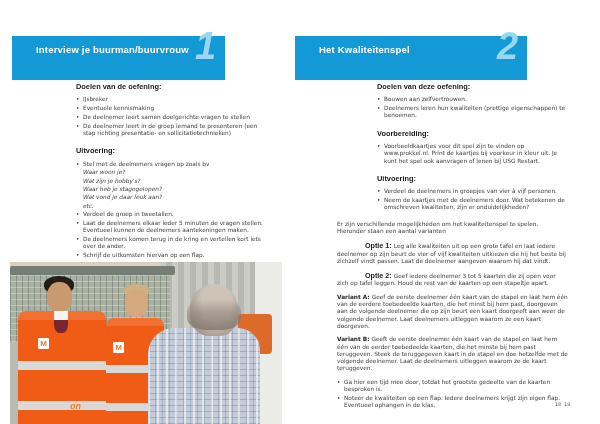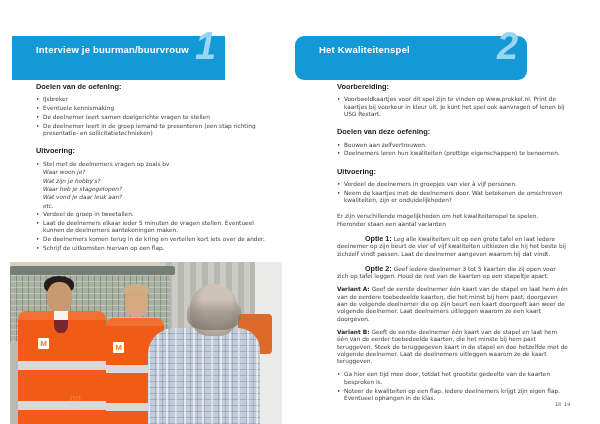--- a/index.html
+++ b/index.html
@@ -3,37 +3,37 @@
 <meta charset="utf-8">
 <style>
   * { margin:0; padding:0; box-sizing:border-box; }
   html,body { width:600px; height:424px; background:#ffffff; }
   body { font-family:"DejaVu Sans", sans-serif; color:#3f3f3f; }
   .spread { position:relative; width:600px; height:424px; background:#ffffff; overflow:hidden; }
 
   
   .bar { position:absolute; top:36px; height:44px; background:#1299d6; }
   .bar-left  { left:12px;  width:213px; }
-  .bar-right { left:295px; width:232px;border-radius:9px; }
+  .bar-right { left:295px; width:232px; }
   .bar .bar-title { display:block; line-height:27px; padding-left:24px; color:#ffffff;
         font-size:9.5px; font-weight:bold; letter-spacing:0.2px;
         font-family:"Liberation Sans", sans-serif; }
   .chapter-num { position:absolute; top:27px; font-size:38px; line-height:38px;
         font-style:italic; font-weight:bold; color:#9ad6f2;
         font-family:"Liberation Sans", sans-serif; z-index:2; }
   .num-1 { left:195px; }
   .num-2 { left:497px; }
 
   
   .col { position:absolute; width:233px; font-size:5.8px; line-height:1.26; }
   .col-left  { left:36px;  top:82px; }
   .col-right { left:337px; top:82px; width:231px; }
   h3 { font-size:7.4px; font-weight:bold; color:#1c1c1c; margin:0 0 5px 0;
        font-family:"Liberation Sans", sans-serif; }
-  .block { margin-bottom:9px; }
+  .block { margin-bottom:9px;margin-left:40px; }
   .bli { display:flex; margin-bottom:1.5px; }
   .bdot { flex:0 0 7px; width:7px; }
   .btx { flex:1; }
   .q { font-style:italic; margin-left:7px; margin-bottom:1px; }
   .para { margin-bottom:6px; }
   .opt-label { font-size:7.2px; font-weight:bold; color:#1c1c1c;
        font-family:"Liberation Sans", sans-serif; margin-right:2px;margin-left:28px; }
   .var-label { font-weight:bold; color:#1c1c1c; margin-right:2px; }
   .pagenums { position:absolute; left:552px; top:402px; font-size:4.8px; color:#4a4a4a; }
   .pagenums span { margin-left:3px; }
@@ -46,21 +46,21 @@
           background:repeating-linear-gradient(90deg,#cbccc6 0 6px,#b7b8b2 6px 12px); }
   .wall-strip { left:245px; top:0; width:27px; height:162px; background:#ebece7; }
   .cage { left:0; top:10px; width:160px; height:70px; background:#a9b1a3;
           background-image:repeating-linear-gradient(0deg, rgba(255,255,255,.28) 0 1px, transparent 1px 6px),
                            repeating-linear-gradient(90deg, rgba(55,65,55,.30) 0 1px, transparent 1px 6px); }
   .cage-rail { left:0; top:4px; width:165px; height:9px; background:#757e74; border-radius:2px; }
   .equipment { left:228px; top:52px; width:34px; height:40px; background:#dd6a28; border-radius:4px; }
   .sticker { left:80px; top:92px; width:7px; height:16px; background:#c0392b; }
   .sign { left:72px; top:120px; width:30px; height:42px; background:#f4f2ee;
           background-image:linear-gradient(135deg, transparent 0 45%, #e07828 45% 60%, transparent 60%); }
-  .sign-on { left:60px; top:131px; width:22px; height:12px; font-size:9px; font-weight:bold;
+  .sign-on { left:60px; top:139px; width:22px; height:12px; font-size:9px; font-weight:bold;
           color:#f07c1e; font-style:italic; font-family:"Liberation Sans", sans-serif; position:absolute; }
 
   .head { border-radius:46% 46% 42% 42%; }
   .head-a { left:37px; top:20px; width:25px; height:30px; background:#c99a72; }
   .hair-a { left:34px; top:14px; width:30px; height:17px; background:#241d18; border-radius:55% 55% 40% 40%; }
   .head-b { left:115px; top:27px; width:23px; height:28px; background:#d6a87e; }
   .hair-b { left:114px; top:22px; width:25px; height:11px; background:#cdb184; border-radius:55% 55% 30% 30%; }
 
   .jacket { background:#f05c15;
     background-image:linear-gradient(180deg, rgba(255,255,255,.12) 0 8%, transparent 8%),
@@ -171,35 +171,35 @@
     <div class="badge badge-b">M</div>
     <div class="sign-on">on</div>
     <div class="neck-c"></div>
     <div class="shirt-c"></div>
     <div class="head-c"></div>
     <div class="hair-c"></div>
   </div>
 
   <div class="col col-right">
     <div class="block">
+      <h3>Doelen van deze oefening:</h3>
+      <div class="bli">
+          <span class="bdot">•</span>
+          <span class="btx">Bouwen aan zelfvertrouwen.</span>
+        </div>
+      <div class="bli">
+          <span class="bdot">•</span>
+          <span class="btx">Deelnemers leren hun kwaliteiten (prettige eigenschappen) te benoemen.</span>
+        </div>
+    </div>
+    <div class="block">
       <h3>Voorbereiding:</h3>
       <div class="bli">
           <span class="bdot">•</span>
           <span class="btx">Voorbeeldkaartjes voor dit spel zijn te vinden op www.prokkel.nl. Print de kaartjes bij voorkeur in kleur uit. Je kunt het spel ook aanvragen of lenen bij USG Restart.</span>
-        </div>
-    </div>
-    <div class="block">
-      <h3>Doelen van deze oefening:</h3>
-      <div class="bli">
-          <span class="bdot">•</span>
-          <span class="btx">Bouwen aan zelfvertrouwen.</span>
-        </div>
-      <div class="bli">
-          <span class="bdot">•</span>
-          <span class="btx">Deelnemers leren hun kwaliteiten (prettige eigenschappen) te benoemen.</span>
         </div>
     </div>
     <div class="block">
       <h3>Uitvoering:</h3>
       <div class="bli">
           <span class="bdot">•</span>
           <span class="btx">Verdeel de deelnemers in groepjes van vier à vijf personen.</span>
         </div>
       <div class="bli">
           <span class="bdot">•</span>

